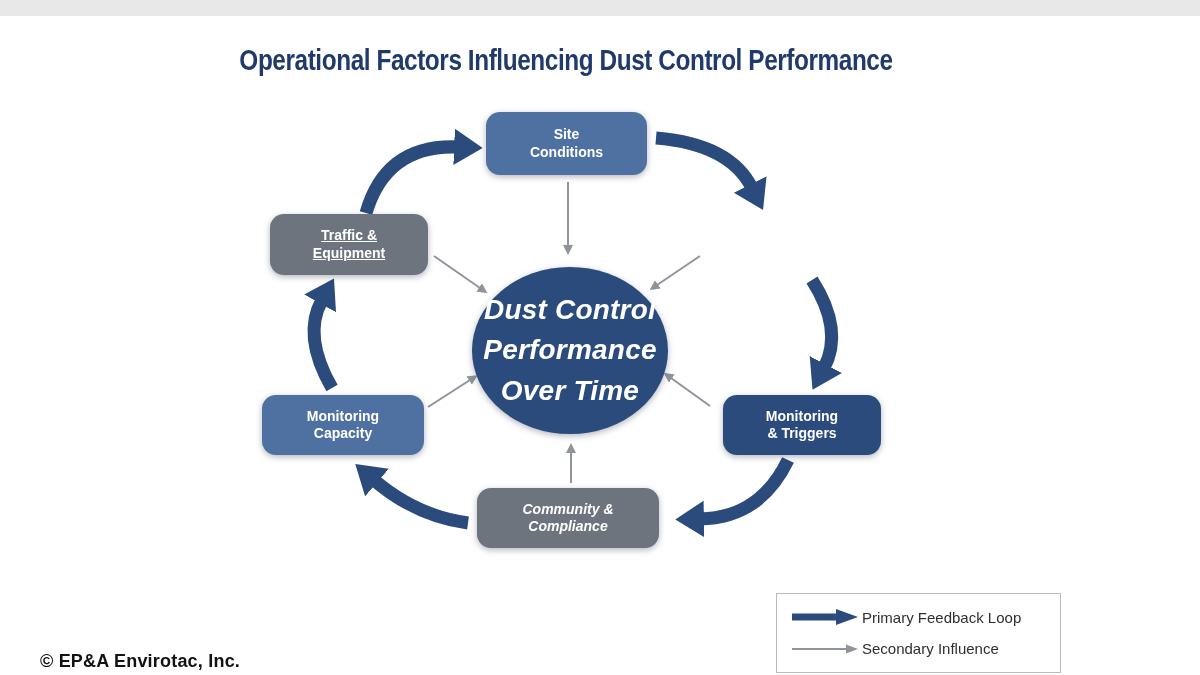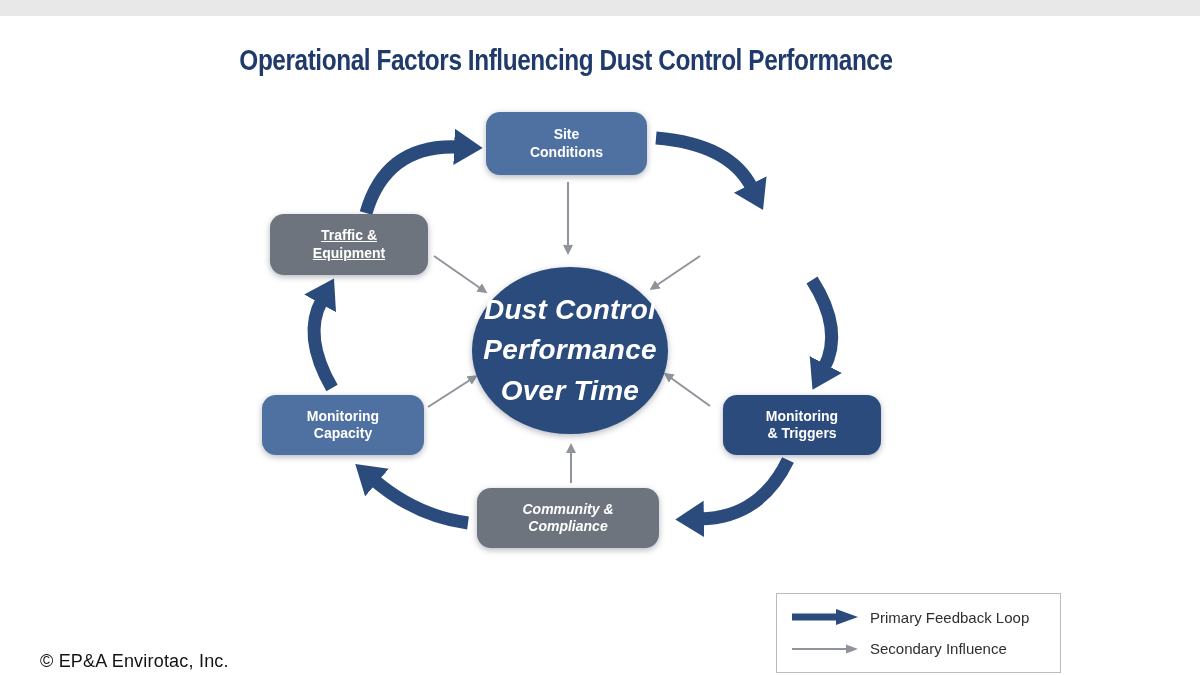--- a/index.html
+++ b/index.html
@@ -72,33 +72,33 @@
     border: 1.5px solid #b9bcc0;
     box-sizing: border-box;
     display: flex;
     flex-direction: column;
     justify-content: space-evenly;
     padding: 2px 0;
   }
   .legend-row {
     display: flex;
     align-items: center;
-    gap: 8px;
+    gap: 0;
     padding-left: 13px;
   }
   .legend-label {
     font-size: 15px;
     color: var(--legend-text, #2f2f2f);
   }
   .copyright {
     position: absolute;
     left: 40px;
     top: 635px;
     font-size: 18px;
-    font-weight: normal;
+    font-weight: bold;
     color: #121212;
     letter-spacing: 0.2px;
   }
 </style>
 </head>
 <body>
 
 <div class="canvas">
 
   <div class="title">Operational Factors Influencing Dust Control Performance</div>

